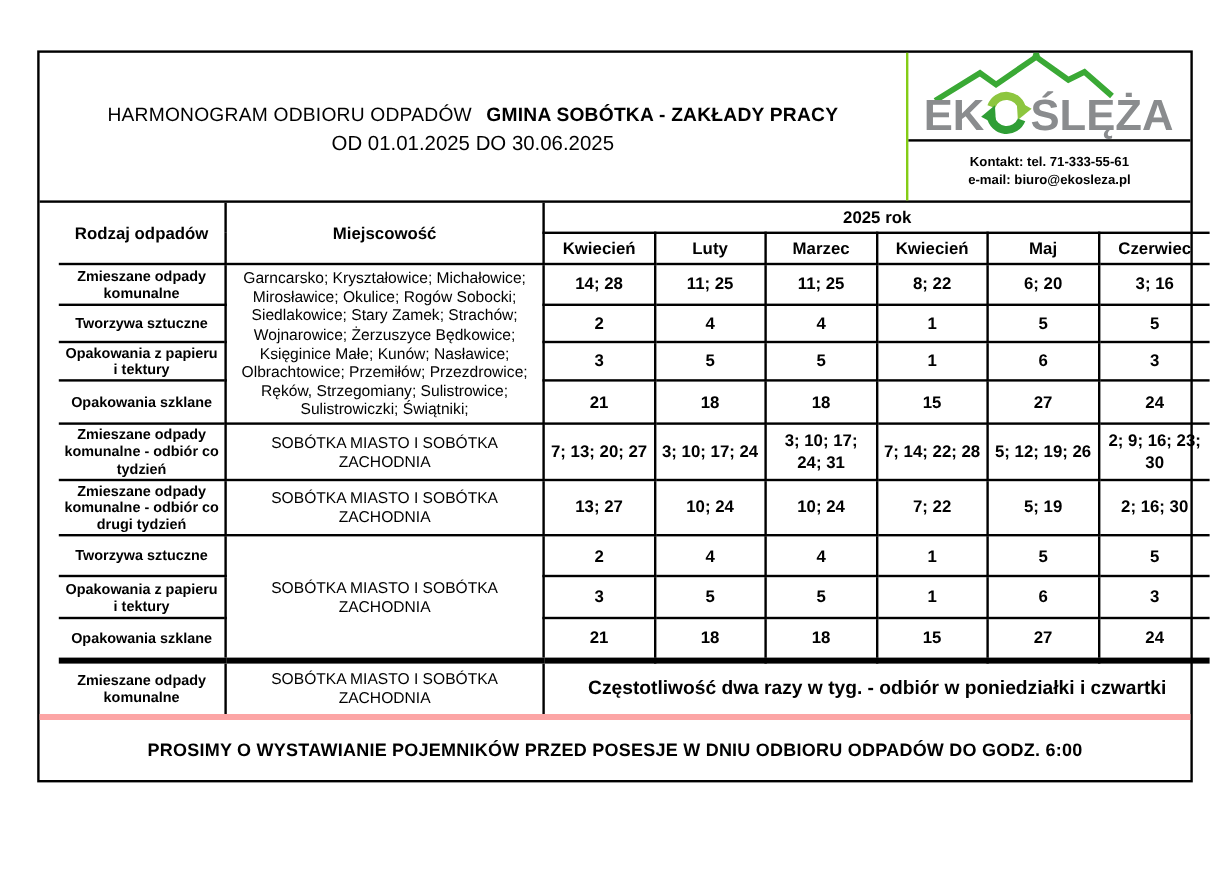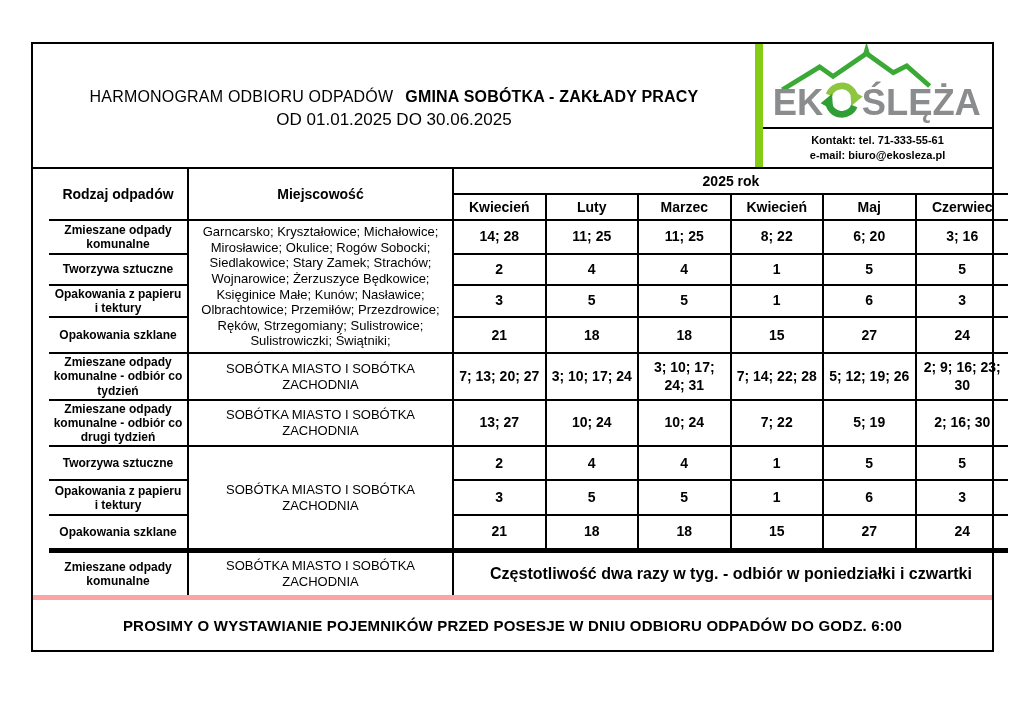--- a/index.html
+++ b/index.html
@@ -23,26 +23,26 @@
   .title-cell {
     flex:1; display:flex; flex-direction:column;
     align-items:center; justify-content:center;
     padding-top:6px;
   }
   .title-l1 { font-size:16px; letter-spacing:.2px; white-space:nowrap; }
   .t-normal { font-weight:normal; }
   .t-bold { font-weight:bold; margin-left:12px; }
   .title-l2 { font-size:17px; margin-top:4px; }
 
-  .logo-cell { width:237px; border-left:8px solid #84cc16; display:flex; flex-direction:column; }
+  .logo-cell { width:237px; border-left:2px solid #84cc16; display:flex; flex-direction:column; }
   .logo-art { flex:1; display:flex; align-items:center; justify-content:center; overflow:hidden; }
   .logo-art svg { display:block; }
   .contact-box {
     border-top:2px solid #000;
-    height:40px;
+    height:51px;
     display:flex; flex-direction:column; justify-content:center;
     text-align:center;
     font-size:11px; font-weight:bold; line-height:1.35;
   }
 
   
   table.schedule {
     width:100%; border-collapse:collapse; table-layout:fixed;margin-left:16px;
   }
   table.schedule th, table.schedule td {

